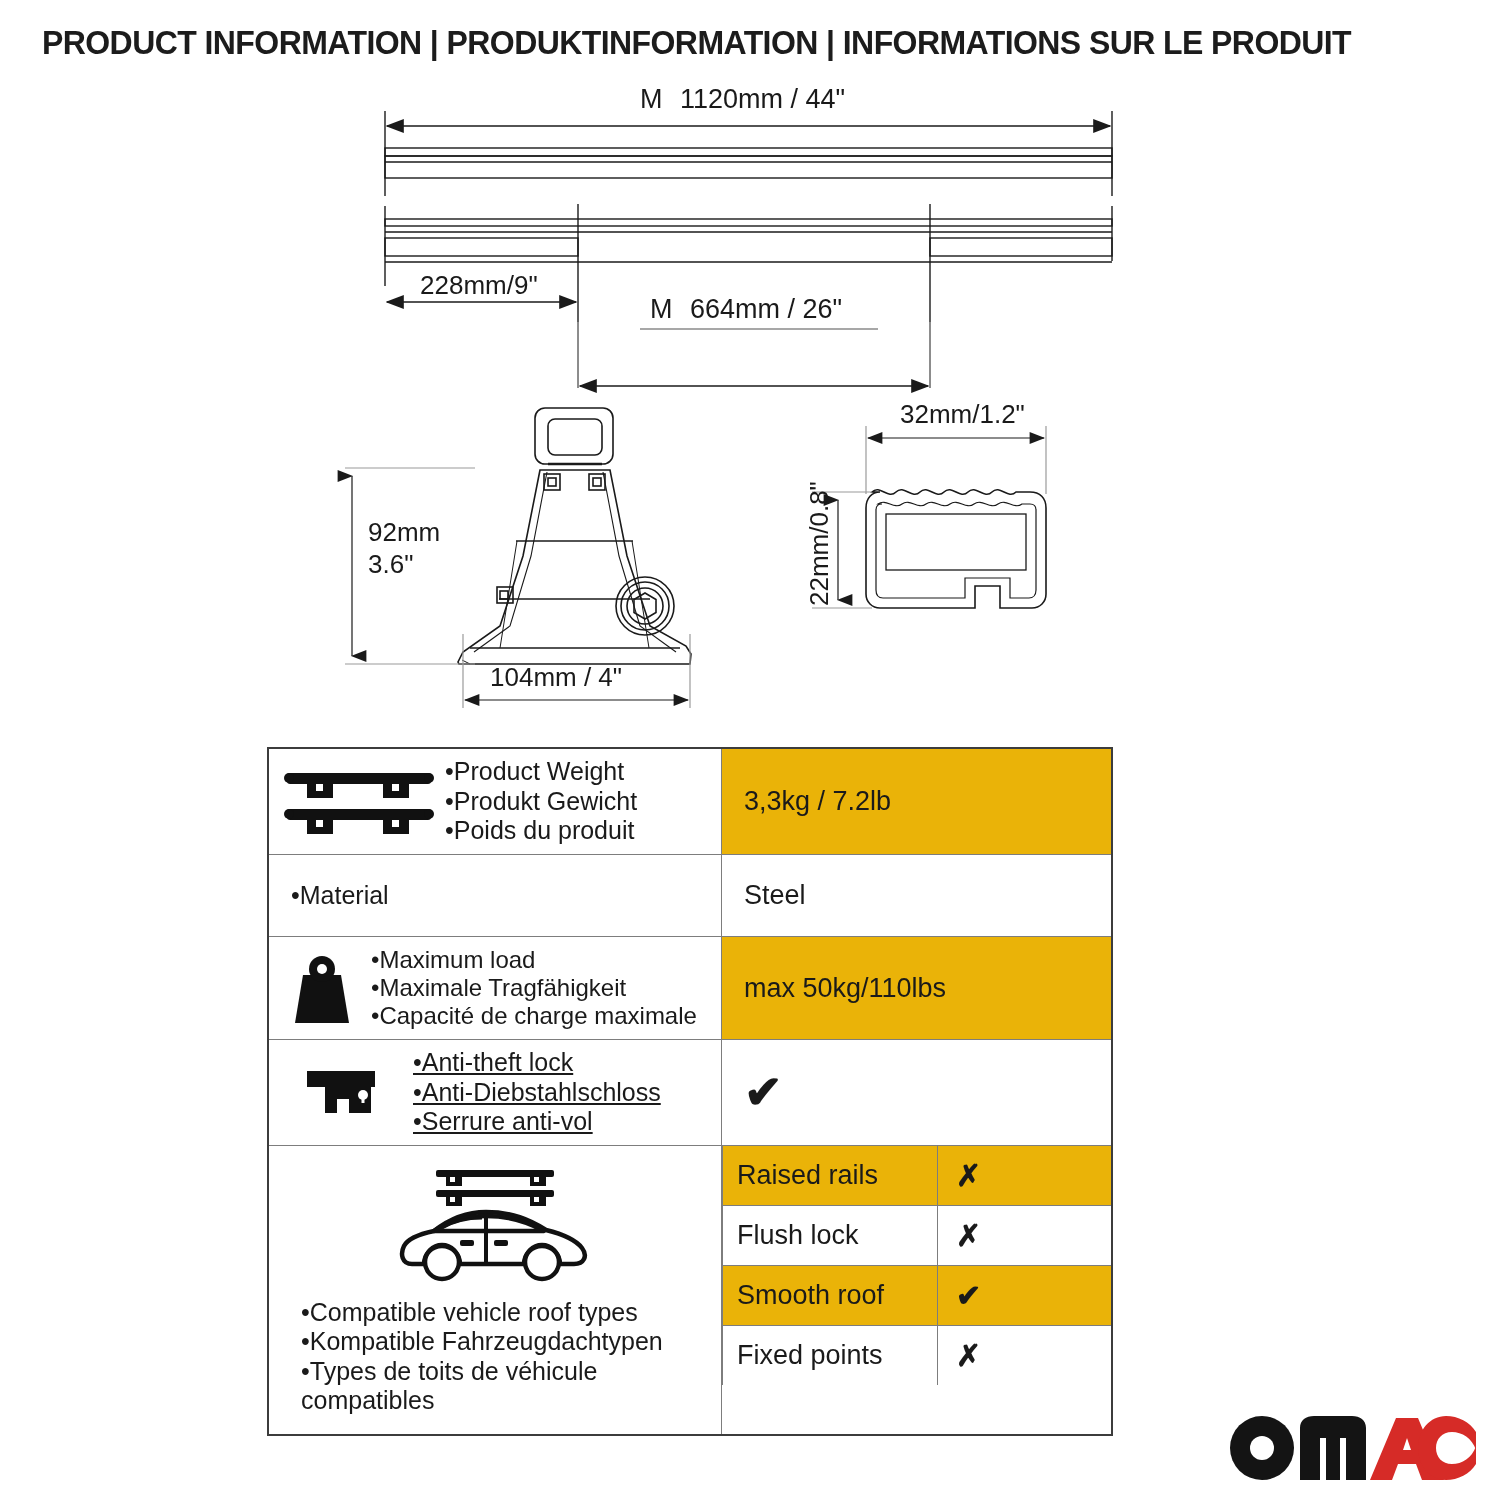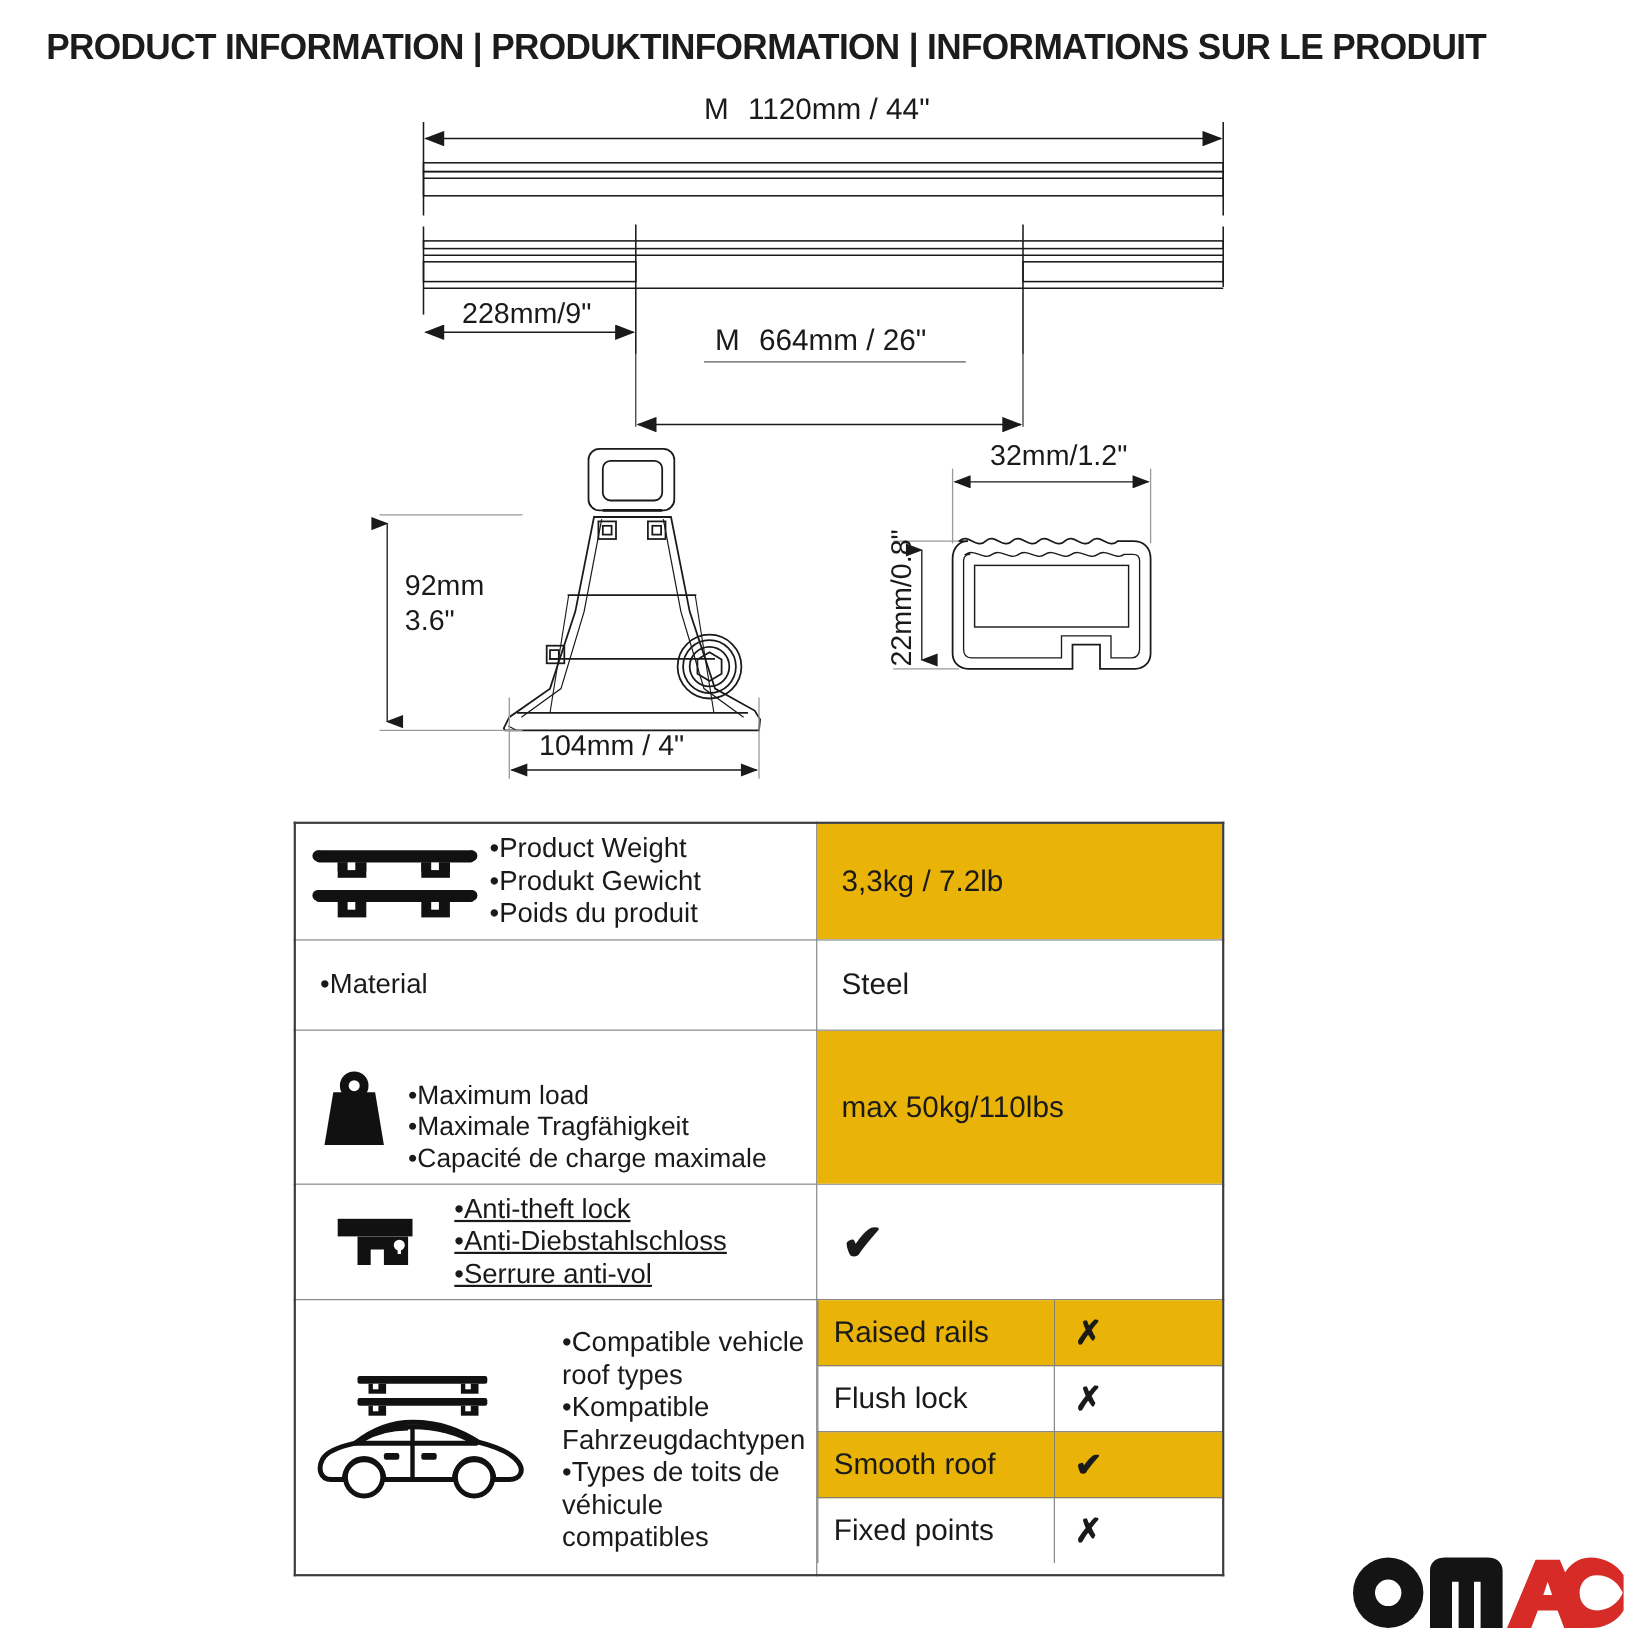--- a/index.html
+++ b/index.html
@@ -38,38 +38,38 @@
   }
   .spec-table td{
     border:1px solid #7d7d7d;
     padding:0;vertical-align:middle;
   }
   .shaded{background:#eab308;}
   .cell-label{width:452px;position:relative;}
   .cell-value{position:relative;}
   .label-wrap{display:flex;align-items:center;gap:6px;padding:8px 4px 8px 10px;}
   .label-text{font-size:25px;line-height:1.18;white-space:nowrap;}
-  .label-text.small{font-size:24px;margin-top:38px;}
+  .label-text.small{font-size:24px;}
   .bullet-line{display:block;}
   .value-text{font-size:27px;padding-left:22px;}
   .icon-box{flex:0 0 auto;display:flex;align-items:center;justify-content:center;}
 
   .mark{font-size:38px;line-height:1;padding-left:22px;font-weight:bold;}
   .mark-check{font-size:46px;}
   .sub-table{width:100%;border-collapse:collapse;}
   .sub-table td{border:1px solid #7d7d7d;padding:0;}
   .sub-table td.sub-name{width:200px;font-size:27px;padding:14px 0 14px 14px;}
   .sub-table td.sub-mark{padding:10px 0 10px 0;}
   .sub-mark span{font-size:30px;padding-left:18px;display:inline-block;font-weight:bold;}
   .sub-table tr:first-child td{border-top:none;}
   .sub-table tr:last-child td{border-bottom:none;}
   .sub-table td:last-child{border-right:none;}
 
   .compat-cell{padding:0;}
-  .compat-inner{display:flex;flex-direction:row;align-items:center;padding:14px 10px 18px 10px;}
+  .compat-inner{display:flex;flex-direction:column;align-items:center;padding:14px 10px 18px 10px;}
   .compat-text{font-size:25px;line-height:1.18;align-self:flex-start;padding-left:22px;margin-top:10px;}
 
   
   .logo{
     position:absolute;left:1228px;top:1412px;
     display:flex;align-items:center;
   }
 </style>
 </head>
 <body>

